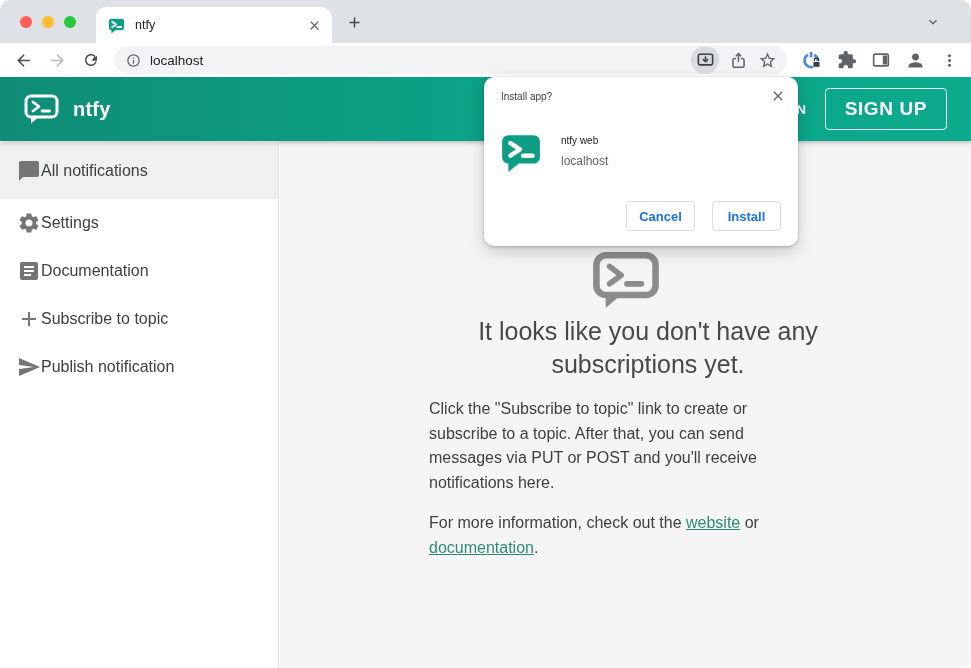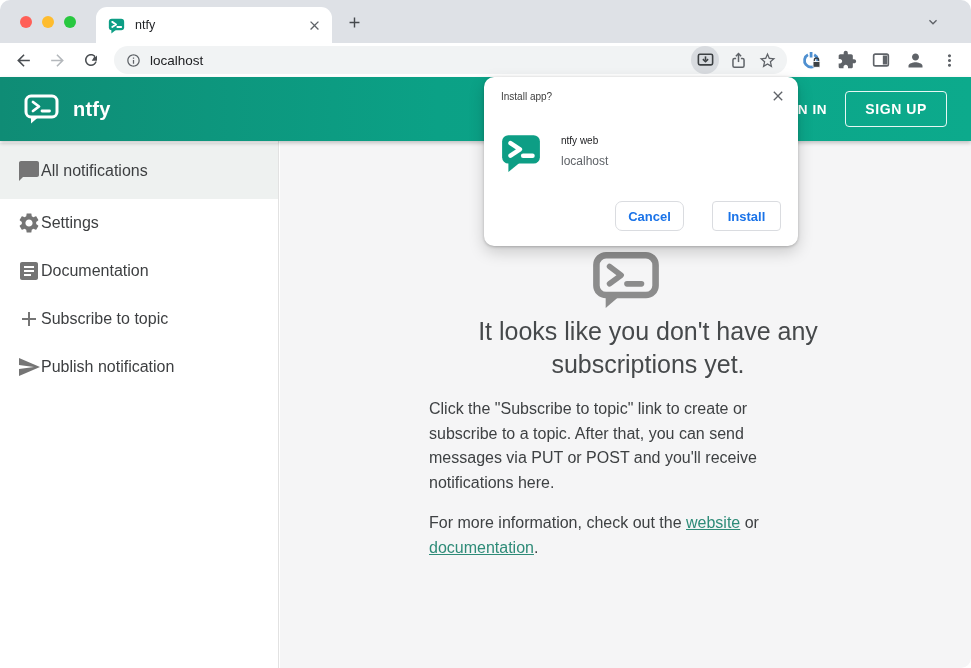--- a/index.html
+++ b/index.html
@@ -31,21 +31,21 @@
 
   
   .appbar { position:absolute; top:77px; left:0; right:0; height:64px;
     background:linear-gradient(90deg,#0f8c75 0%, #0ba186 45%, #0caa8c 100%);
     display:flex; align-items:center; padding:0 24px; z-index:5;
     box-shadow:0 2px 4px rgba(0,0,0,0.22); }
   .appbar-logo { width:35px; height:30px; margin-right:14px; }
   .appbar-title { color:#fff; font-size:20px; font-weight:bold; letter-spacing:.2px; }
   .appbar-spacer { flex:1; }
   .signin-btn { background:none; border:none; color:#fff; font-family:inherit; font-size:13.5px; font-weight:bold; letter-spacing:.6px; padding:9px 12px; cursor:pointer; }
-  .signup-btn { background:none; border:1.5px solid rgba(255,255,255,.9); border-radius:4px; color:#fff; font-family:inherit; font-size:14px; font-weight:bold; letter-spacing:.6px; padding:9px 19px; margin-left:6px; cursor:pointer; }
+  .signup-btn { background:none; border:1.5px solid rgba(255,255,255,.9); border-radius:4px; color:#fff; font-family:inherit; font-size:19px; font-weight:bold; letter-spacing:.6px; padding:9px 19px; margin-left:6px; cursor:pointer; }
 
   
   .sidebar { position:absolute; top:141px; left:0; width:279px; bottom:0; background:#fff; border-right:1px solid #e2e2e2; z-index:1; padding-top:2px; }
   .side-item { height:48px; display:flex; align-items:center; padding-left:17px; gap:0; cursor:pointer; }
   .side-item.selected { height:56px; background:#eef1f0; }
   .side-item svg { flex:none; }
   .side-label { font-size:16px; color:#3d3f41; }
 
   
   .main { position:absolute; top:141px; left:280px; right:0; bottom:0; background:#f5f5f6; }
@@ -59,21 +59,21 @@
 
   
   .install-dialog { position:absolute; left:484px; top:77px; width:314px; height:169px; background:#fff; border-radius:10px; z-index:20;
     box-shadow:0 1px 3px rgba(0,0,0,.22), 0 6px 16px rgba(0,0,0,.18); }
   .dlg-title { position:absolute; left:17px; top:14px; font-size:10px; color:#404040;text-align:center; }
   .dlg-close { position:absolute; right:12px; top:10px; width:17px; height:17px; cursor:pointer; }
   .dlg-appicon { position:absolute; left:16px; top:54px; width:42px; height:42px; }
   .dlg-name { position:absolute; left:77px; top:58px; font-size:10px; color:#202124; }
   .dlg-origin { position:absolute; left:77px; top:77px; font-size:12px; color:#5f6368; }
   .dlg-btn { position:absolute; top:124px; width:69px; height:30px; background:#fff; border:1px solid #dadce0; border-radius:4px; color:#1a73e8; font-family:inherit; font-size:13px; font-weight:bold; cursor:pointer; }
-  .dlg-btn.cancel { left:131px;border-radius:7px; }
+  .dlg-btn.cancel { left:142px; }
   .dlg-btn.install { left:228px; }
 </style>
 </head>
 <body>
 
 <div class="window">
 
   <div class="tabstrip">
     <div class="traffic-lights">
       <div class="tl" style="background:#ff5f57"></div>

